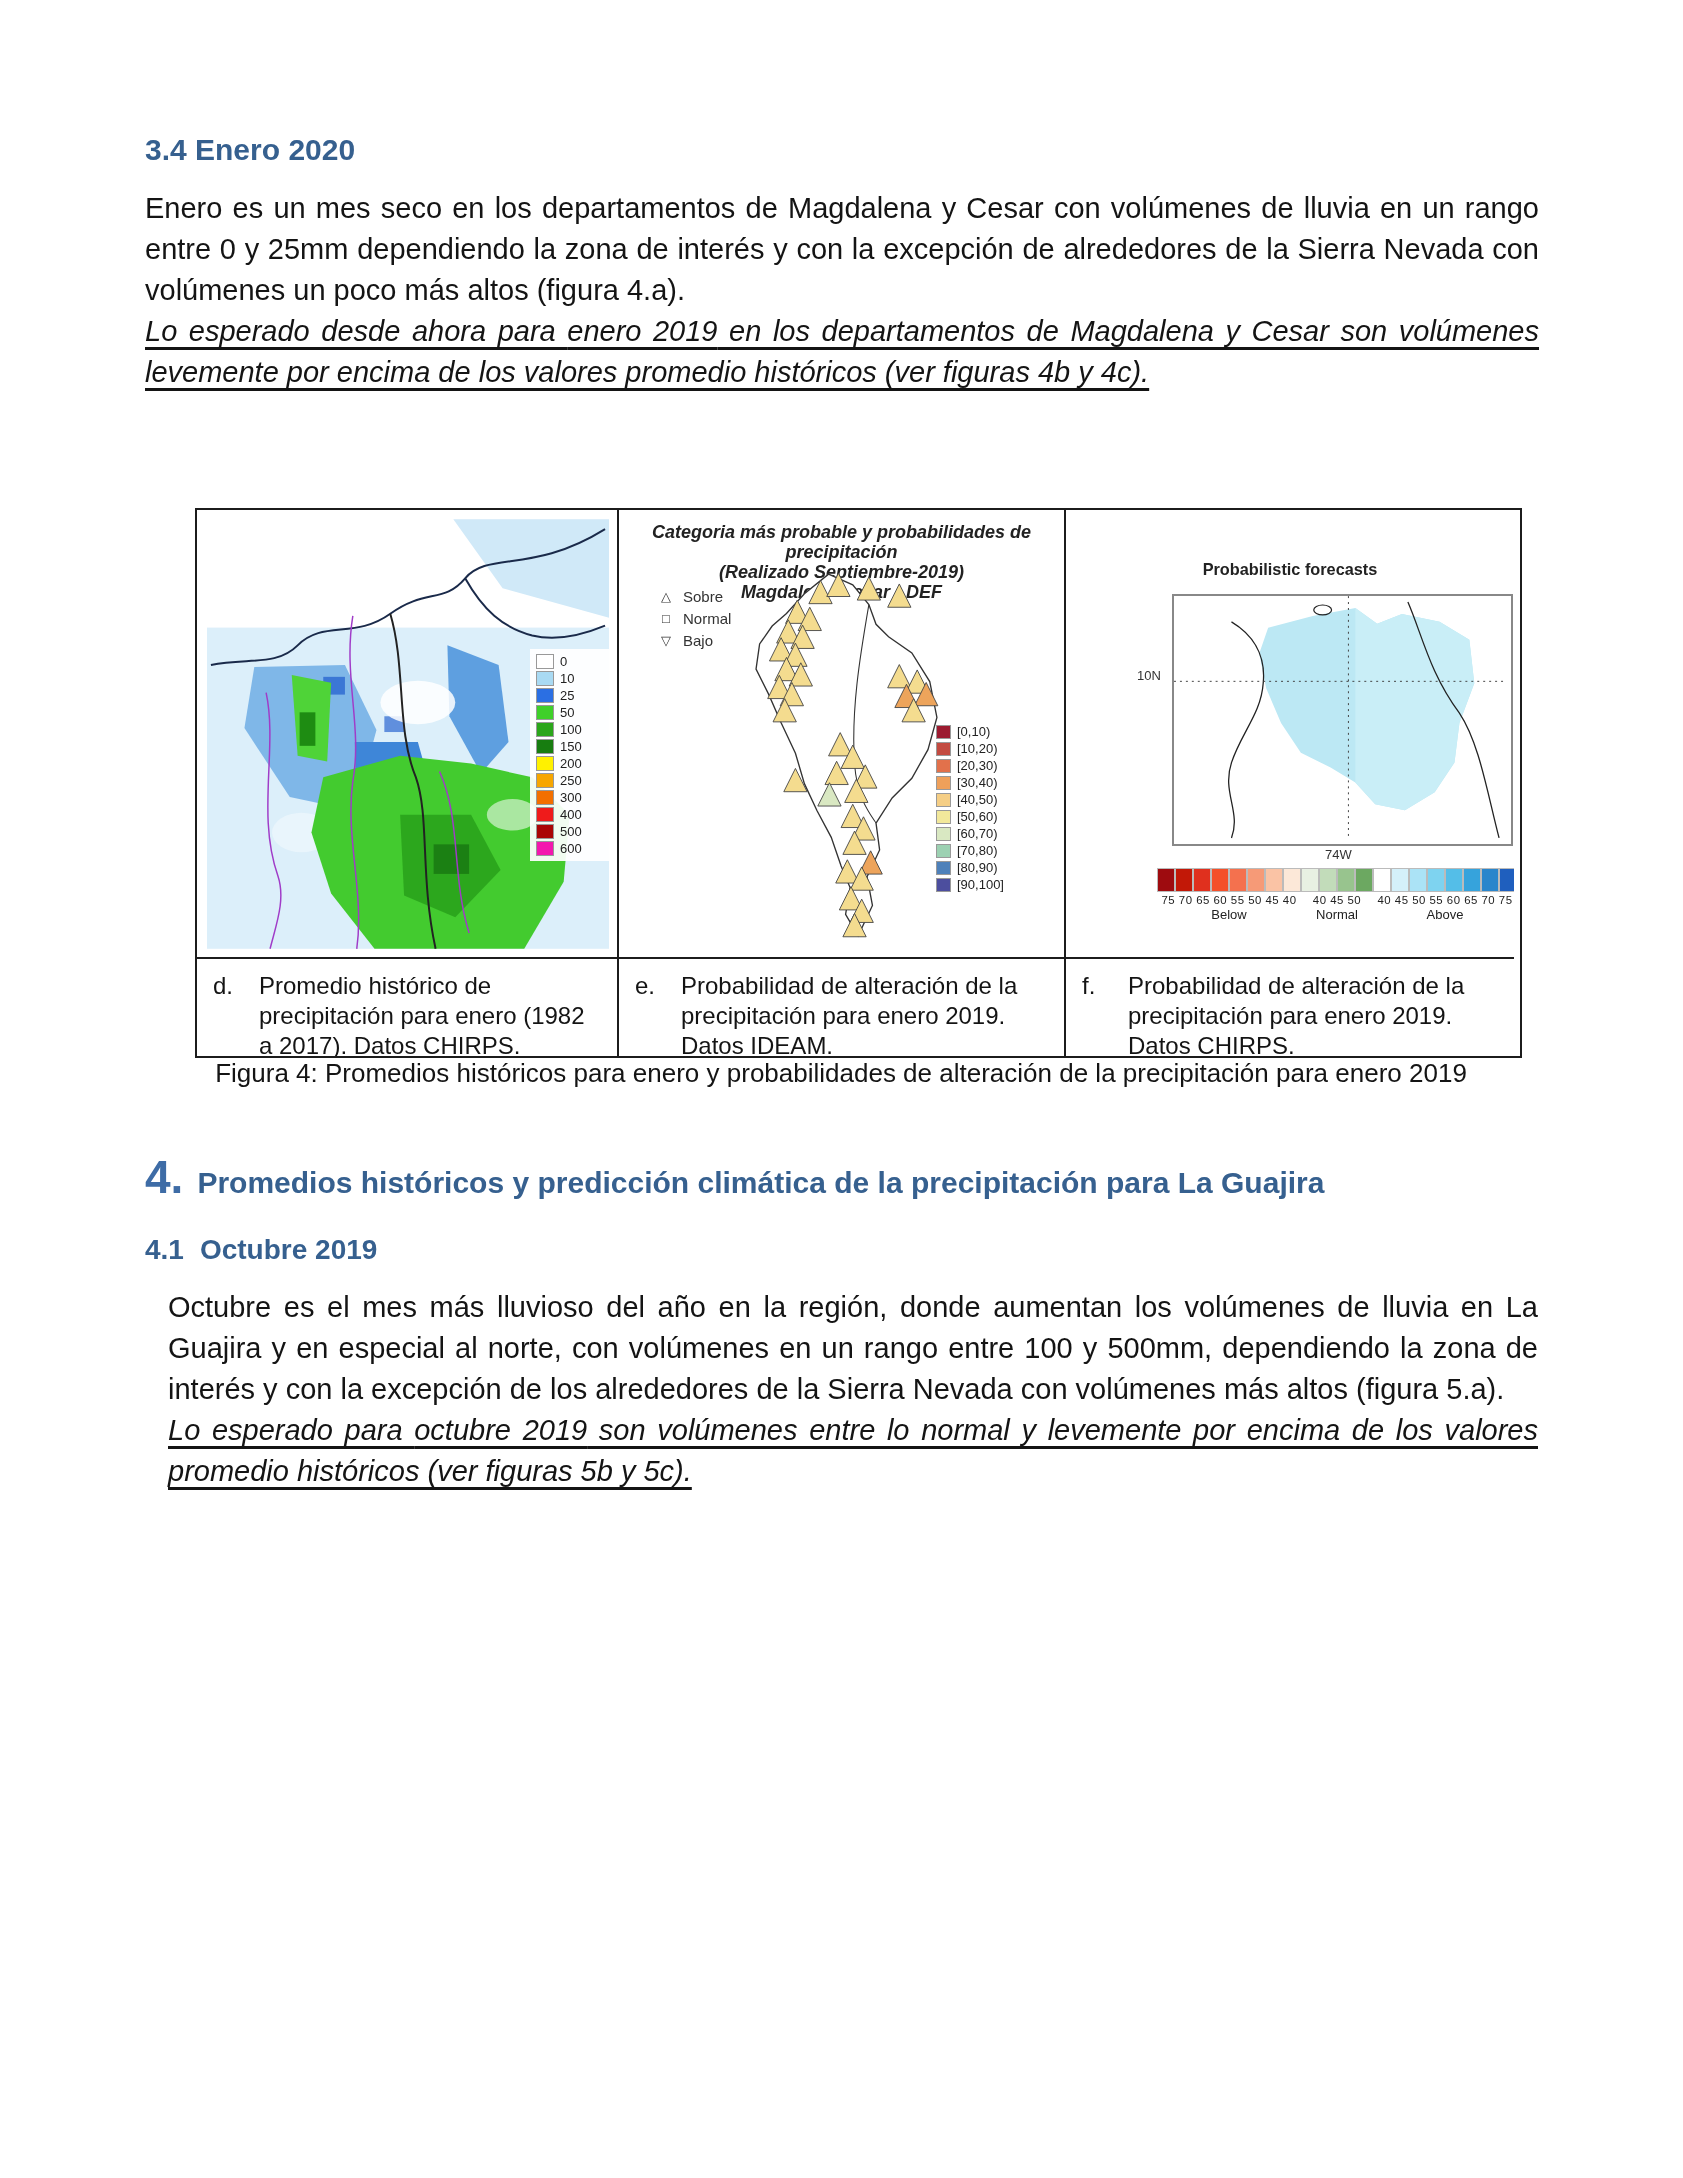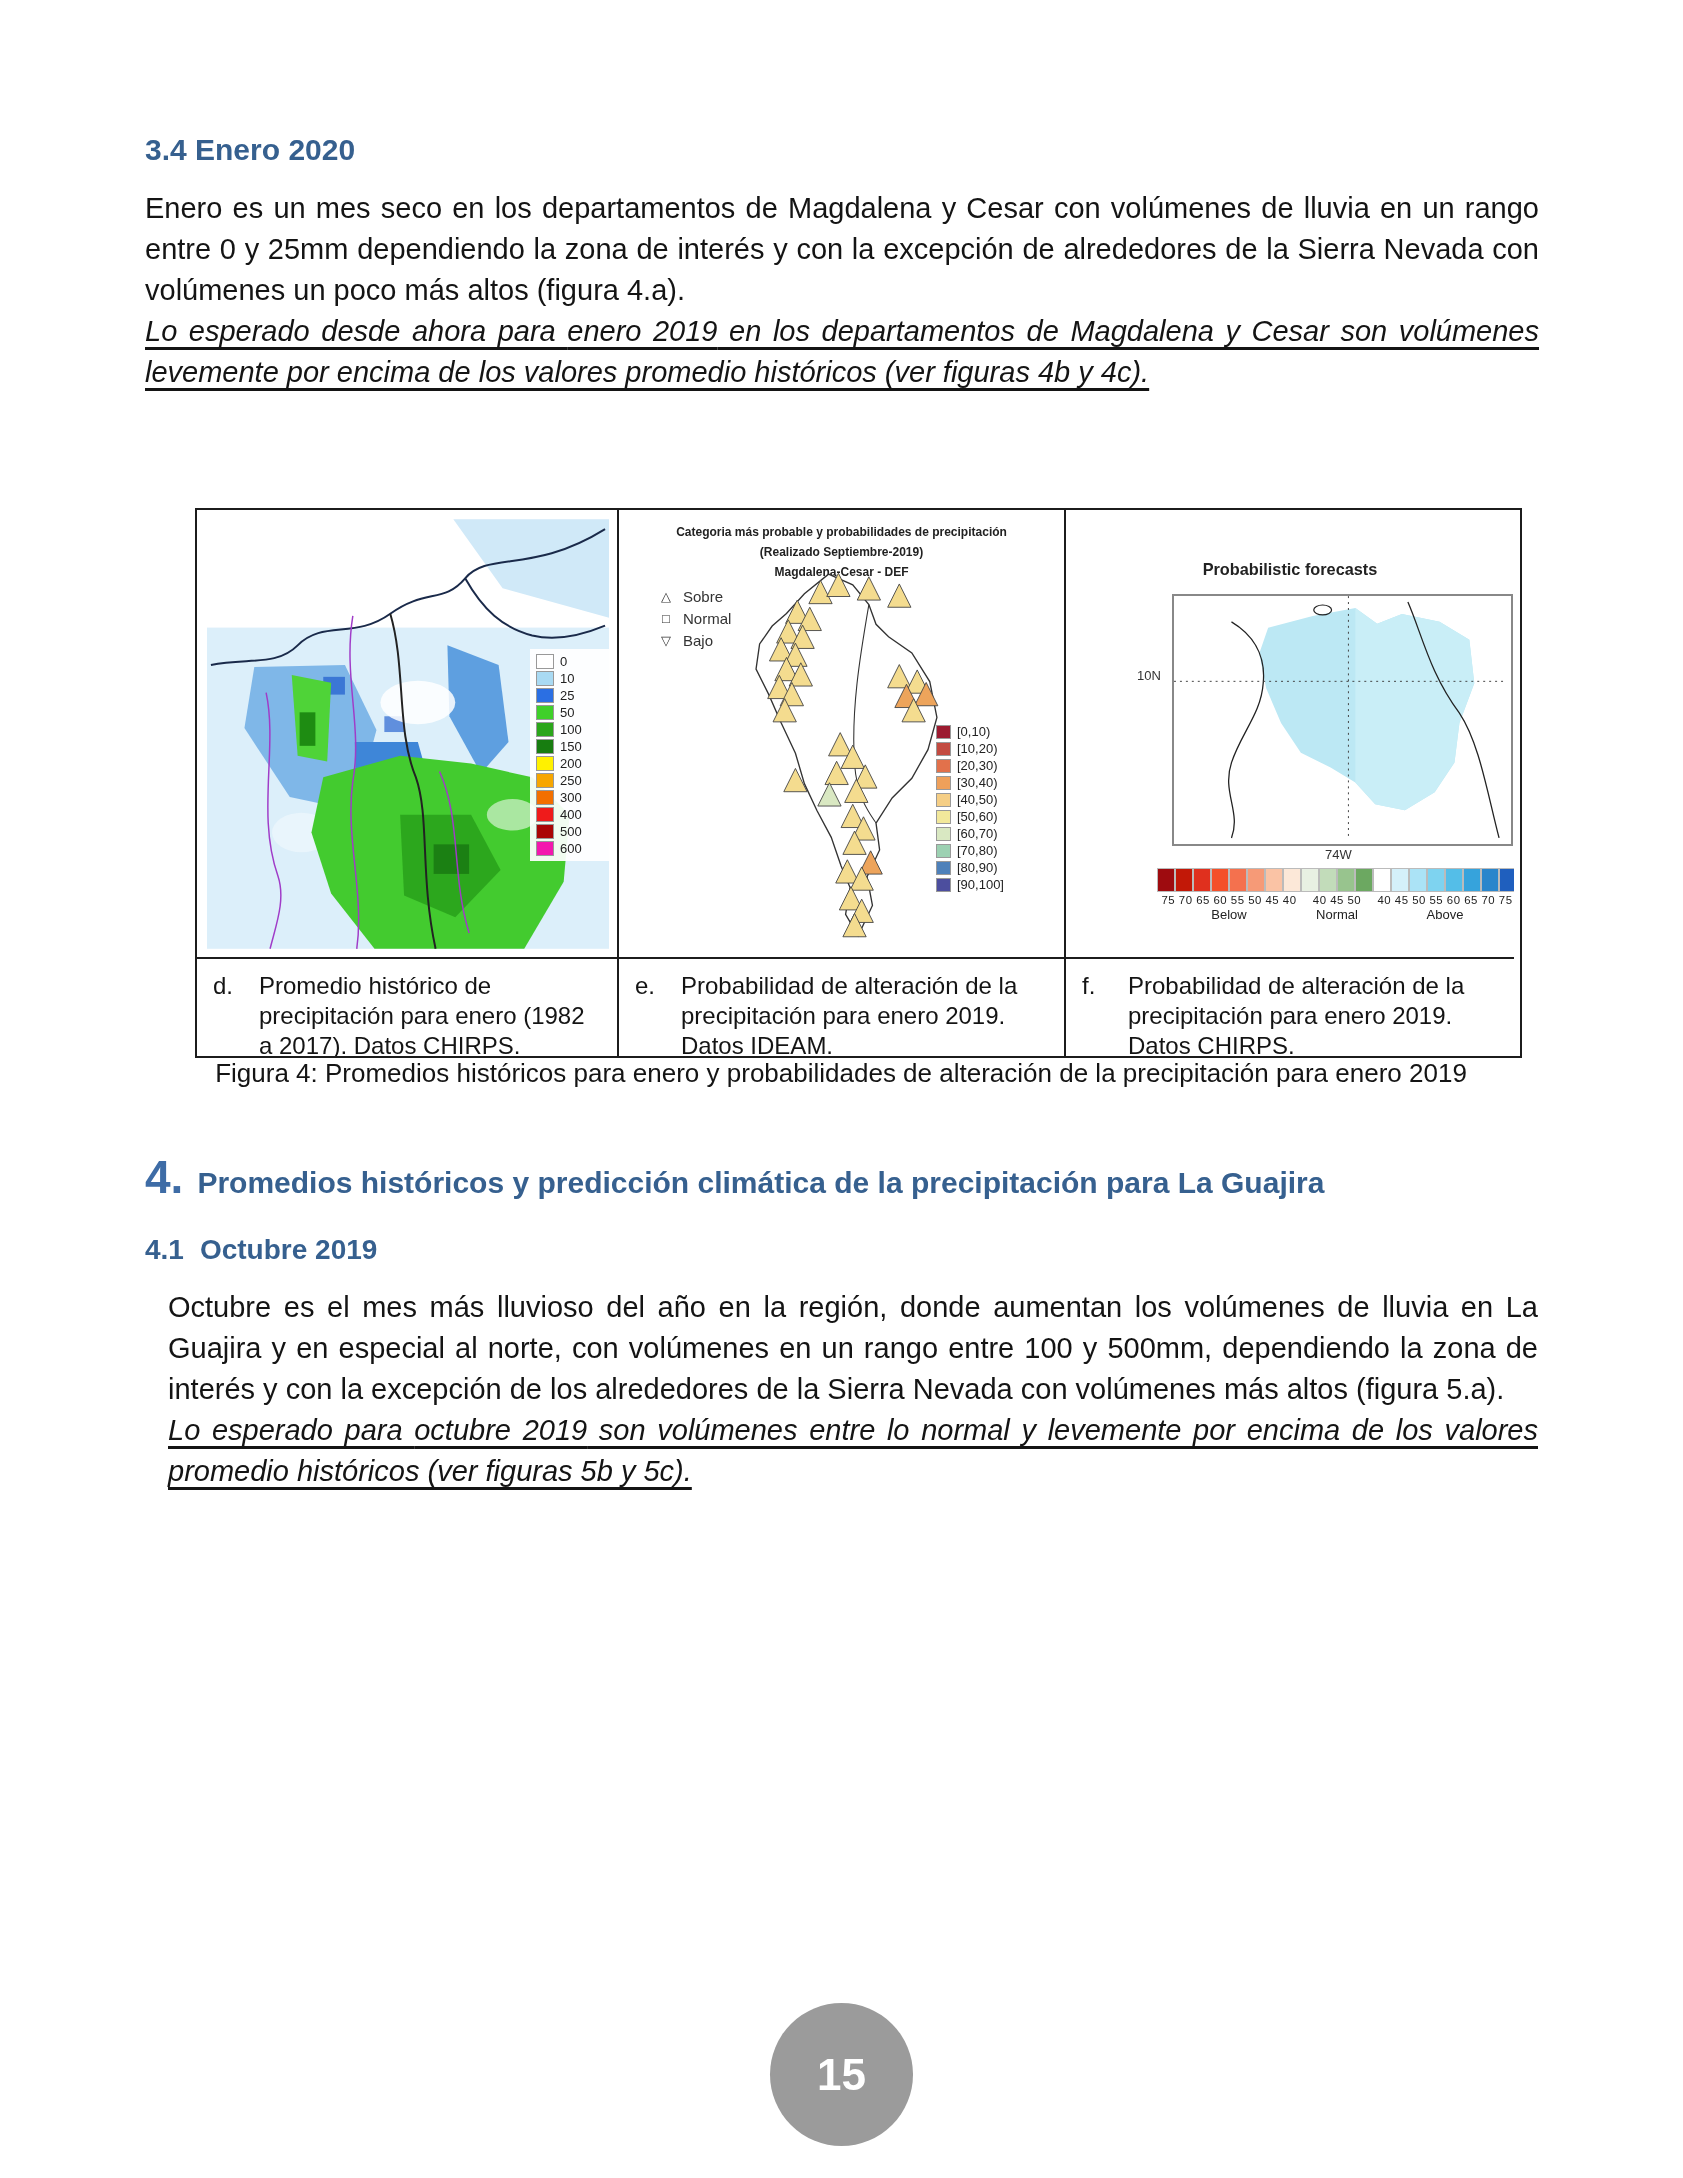--- a/index.html
+++ b/index.html
@@ -29,21 +29,21 @@
   .cap .captext{width:337px;}
 
   
   #mapd-svg{position:absolute;left:10px;top:8px;}
   .dleg{position:absolute;left:333px;top:139px;width:75px;background:rgba(255,255,255,.93);padding:4px 0 4px 6px;}
   .sw-row{display:flex;align-items:center;height:17px;}
   .sw{width:16px;height:13px;border:1px solid #999;flex:none;}
   .sw-l{font-size:13px;margin-left:6px;color:#222;}
 
   
-  .etitle{position:absolute;left:0;top:12px;width:100%;text-align:center;font-size:12px;font-weight:bold;line-height:20px;color:#222;}
+  .etitle{position:absolute;left:0;top:12px;width:100%;text-align:center;font-size:18px;font-weight:bold;line-height:20px;color:#222;font-style:italic;}
   .eleg{position:absolute;left:38px;top:75px;font-size:15px;color:#333;}
   .eleg div{height:22px;display:flex;align-items:center;gap:8px;}
   .eleg .sym{width:18px;text-align:center;font-size:13px;}
   #mape-svg{position:absolute;left:10px;top:48px;}
   .eswleg{position:absolute;left:317px;top:213px;}
   .eswleg .sw{width:13px;height:12px;}
   .eswleg .sw-l{font-size:13px;}
   .eswleg .sw-row{height:17px;}
 
   
@@ -354,16 +354,15 @@
 
   <div id="h41" class="abs h-blue">
     <span class="hnum">4.1</span><span>Octubre 2019</span>
   </div>
 
   <div id="block2" class="abs body-block">
     <p><span>Octubre es el mes más lluvioso del año en la región, donde aumentan los volúmenes de lluvia en La Guajira y en especial al norte, con volúmenes en un rango entre 100 y 500mm, dependiendo la zona de interés y con la excepción de los alrededores de la Sierra Nevada con volúmenes más altos (figura 5.a).</span></p>
     <p class="uline"><span>Lo esperado para </span><span class="b">octubre 2019</span><span> son volúmenes entre lo normal y levemente por encima de los valores promedio históricos (ver figuras 5b y 5c).</span></p>
   </div>
 
-  <div id="pagenum" class="abs">15</div>
 
 </div>
 
 
 </body></html>

